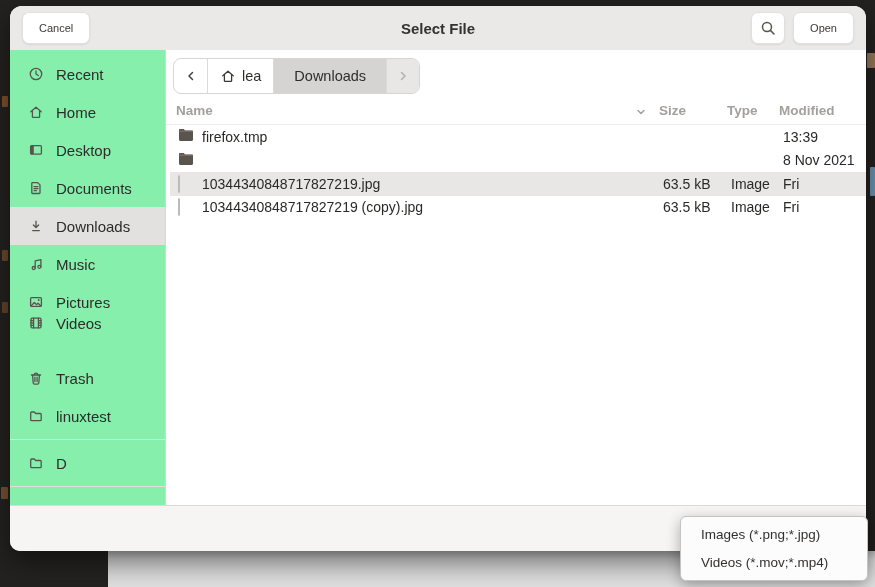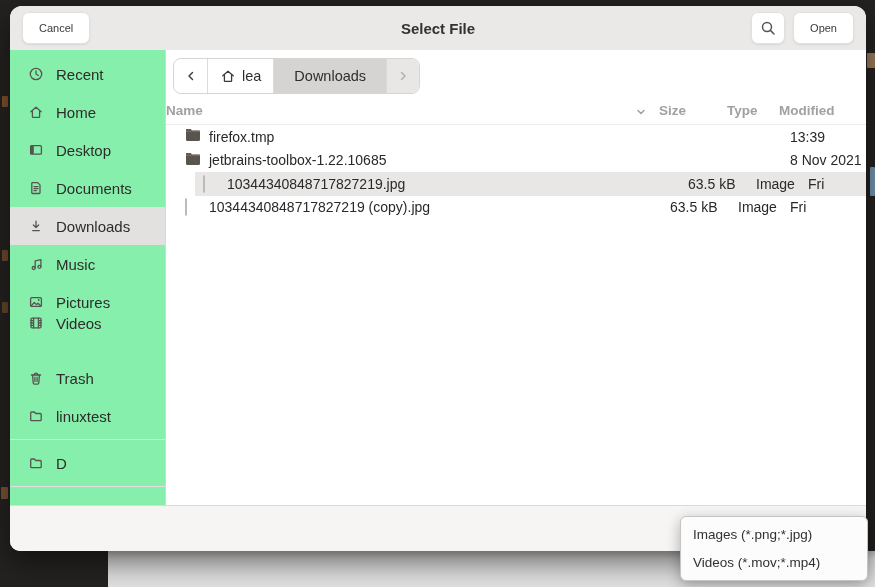--- a/index.html
+++ b/index.html
@@ -71,49 +71,49 @@
   .seg-fwd svg{stroke:#b3b1af;}
   .chev{width:14px;height:14px;}
   .chev svg{width:14px;height:14px;fill:none;stroke:#45433f;stroke-width:1.5;stroke-linecap:round;stroke-linejoin:round;}
   
   .list-head{
     position:absolute;left:0;right:0;top:50px;height:24px;
     border-bottom:1px solid #edecea;
     font-size:13.5px;font-weight:bold;color:#a3a19e;
   }
   .col{position:absolute;top:3px;}
-  .col-name{left:0;}
+  .col-name{left:10px;}
   .col-sort{left:468px;top:5px;}
   .col-sort svg{stroke:#a3a19e;}
   .col-size{left:493px;}
   .col-type{left:561px;}
   .col-mod{left:613px;}
-  .rows{position:absolute;left:11px;right:0;top:75px;}
+  .rows{position:absolute;left:4px;right:0;top:75px;}
   .frow{position:relative;height:23.5px;display:flex;align-items:center;font-size:14px;color:#2a2927;cursor:pointer;}
-  .frow.sel{background:#e9e7e5;margin-left:18px;}
+  .frow.sel{background:#e9e7e5;}
   .fic{position:absolute;left:8px;}
   .fname{position:absolute;left:32px;white-space:nowrap;}
   .fsize{position:absolute;left:493px;}
   .ftype{position:absolute;left:561px;}
   .fmod{position:absolute;left:613px;white-space:nowrap;}
   .img-thumb{width:20px;height:9px;border:1px solid #bcbbb9;border-radius:1px;
     background:linear-gradient(90deg,#dbdad8 0 27%,#8ed4e0 27% 48%,#3fb2c8 48% 100%);}
   
   .bottombar{
     position:absolute;left:0;right:0;bottom:0;height:45px;
     background:#f6f5f3;border-top:1px solid #dcdad7;
   }
   
   .popup{
     position:absolute;left:680px;top:516px;width:186px;height:63px;
     background:#fcfcfc;border:1px solid #c6c4c2;border-radius:6px;
     box-shadow:0 4px 14px rgba(0,0,0,.3);
     display:flex;flex-direction:column;justify-content:center;z-index:50;
   }
-  .popup-item{height:28px;display:flex;align-items:center;padding-left:12px;
+  .popup-item{height:28px;display:flex;align-items:center;padding-left:20px;
     font-size:13.5px;color:#33312f;cursor:pointer;white-space:nowrap;text-align:center;}
 </style>
 </head>
 <body>
 
 <div class="under-light"></div>
 <div class="artifact" style="left:2px;top:96px;width:6px;height:11px;background:rgba(196,120,58,.55);"></div>
 <div class="artifact" style="left:2px;top:250px;width:6px;height:11px;background:rgba(196,120,58,.45);"></div>
 <div class="artifact" style="left:2px;top:302px;width:6px;height:11px;background:rgba(196,120,58,.4);"></div>
 <div class="artifact" style="left:1px;top:487px;width:7px;height:12px;background:rgba(200,130,70,.5);"></div>
@@ -306,21 +306,20 @@
           <span class="fmod">13:39</span>
         </div>
         <div class="frow">
           <span class="fic">
             <svg width="16" height="14" viewBox="0 0 16 14">
                 <path d="M1 2.2C1 1.5 1.5 1 2.2 1h3.4l1.3 1.6h6.9c.7 0 1.2.5 1.2 1.2v8c0 .7-.5 1.2-1.2 1.2H2.2c-.7 0-1.2-.5-1.2-1.2z" fill="#5a544f"></path>
                 <path d="M1 2.2C1 1.5 1.5 1 2.2 1h3.4l1.3 1.6H1z" fill="#6e564c"></path>
                 <rect x="1" y="2.7" width="14" height="1.1" fill="#7a7169"></rect>
               </svg>
           </span>
-          <span class="fname">jetbrains-toolbox-1.22.10685</span>
           <span class="fsize"></span>
           <span class="ftype"></span>
           <span class="fmod">8 Nov 2021</span>
         </div>
         <div class="frow sel">
           <span class="fic"><span class="img-thumb"></span></span>
           <span class="fname">10344340848717827219.jpg</span>
           <span class="fsize">63.5 kB</span>
           <span class="ftype">Image</span>
           <span class="fmod">Fri</span>

